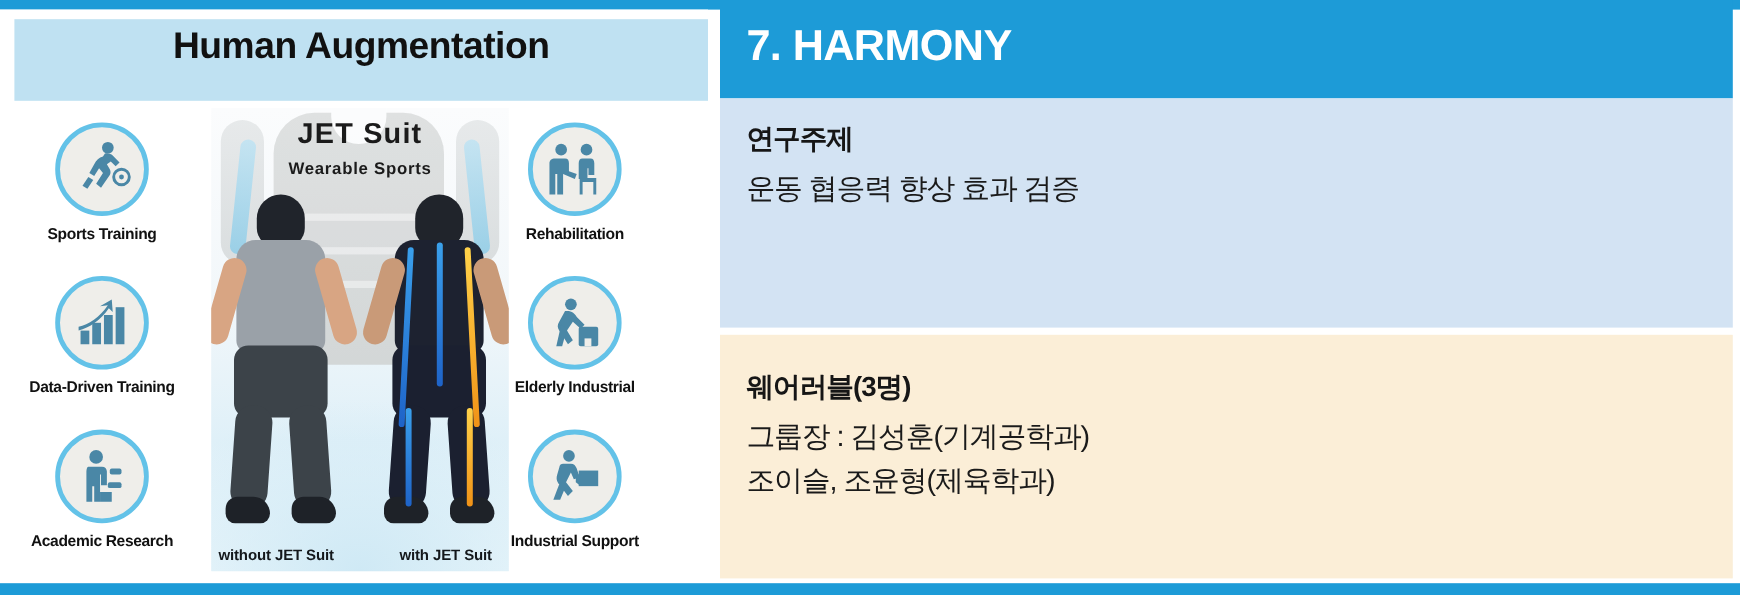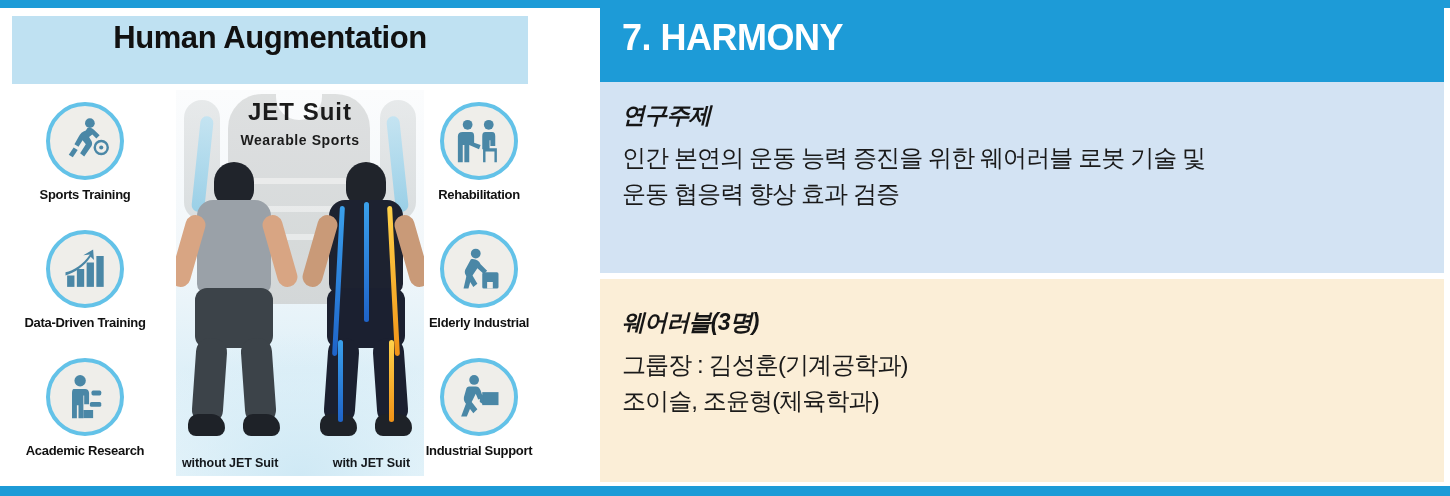--- a/index.html
+++ b/index.html
@@ -13,21 +13,21 @@
   
   .top-rule{position:absolute;left:0;top:0;width:1450px;height:8px;background:#1d9bd7;}
   .bottom-rule{position:absolute;left:0;top:486px;width:1450px;height:10px;background:#1d9bd7;}
 
   
   .left-panel{
     position:absolute;left:0;top:8px;width:590px;height:472px;
     background:#ffffff;overflow:hidden;
   }
   .banner{
-    position:absolute;left:12px;top:8px;width:516px;height:68px;
+    position:absolute;left:12px;top:8px;width:578px;height:68px;
     background:#bfe1f2;
   }
   .banner-title{
     position:absolute;left:0;right:0;top:4px;text-align:center;
     font-size:31px;font-weight:bold;color:#111;letter-spacing:-0.4px;
   }
   .banner-sub{
     position:absolute;left:0;right:0;top:44px;text-align:center;
     font-size:13.5px;color:#1a1a1a;letter-spacing:-0.2px;
   }
@@ -135,21 +135,21 @@
     font-size:36px;font-weight:bold;color:#ffffff;letter-spacing:-0.5px;
     font-family:"Liberation Sans","DejaVu Sans",sans-serif;
   }
   .rp-block-blue{
     position:absolute;left:0;top:82px;width:844px;height:191px;background:#d3e3f3;
   }
   .rp-block-beige{
     position:absolute;left:0;top:279px;width:844px;height:203px;background:#fbeed7;
   }
   .rp-h{
-    font-size:23px;font-weight:bold;color:#161616;letter-spacing:-0.8px;font-style:italic;
+    font-size:23px;font-weight:bold;color:#161616;letter-spacing:-0.8px;
   }
   .rp-p{
     font-size:24px;color:#1a1a1a;letter-spacing:-0.9px;line-height:1.52;
   }
   .blue-h{position:absolute;left:22px;top:18px;}
   .blue-body{position:absolute;left:22px;top:58px;right:18px;}
   .beige-h{position:absolute;left:22px;top:28px;}
   .beige-body{position:absolute;left:22px;top:68px;right:18px;}
 </style>
 </head>
@@ -303,21 +303,20 @@
 
   <div class="right-panel">
 
     <div class="rp-header">
       <div class="rp-header-title">7. HARMONY</div>
     </div>
 
     <div class="rp-block-blue">
       <div class="rp-h blue-h">연구주제</div>
       <div class="blue-body">
-        <div class="rp-p">인간 본연의 운동 능력 증진을 위한 웨어러블 로봇 기술 및</div>
         <div class="rp-p">운동 협응력 향상 효과 검증</div>
       </div>
     </div>
 
     <div class="rp-block-beige">
       <div class="rp-h beige-h">웨어러블(3명)</div>
       <div class="beige-body">
         <div class="rp-p">그룹장 : 김성훈(기계공학과)</div>
         <div class="rp-p">조이슬, 조윤형(체육학과)</div>
       </div>

